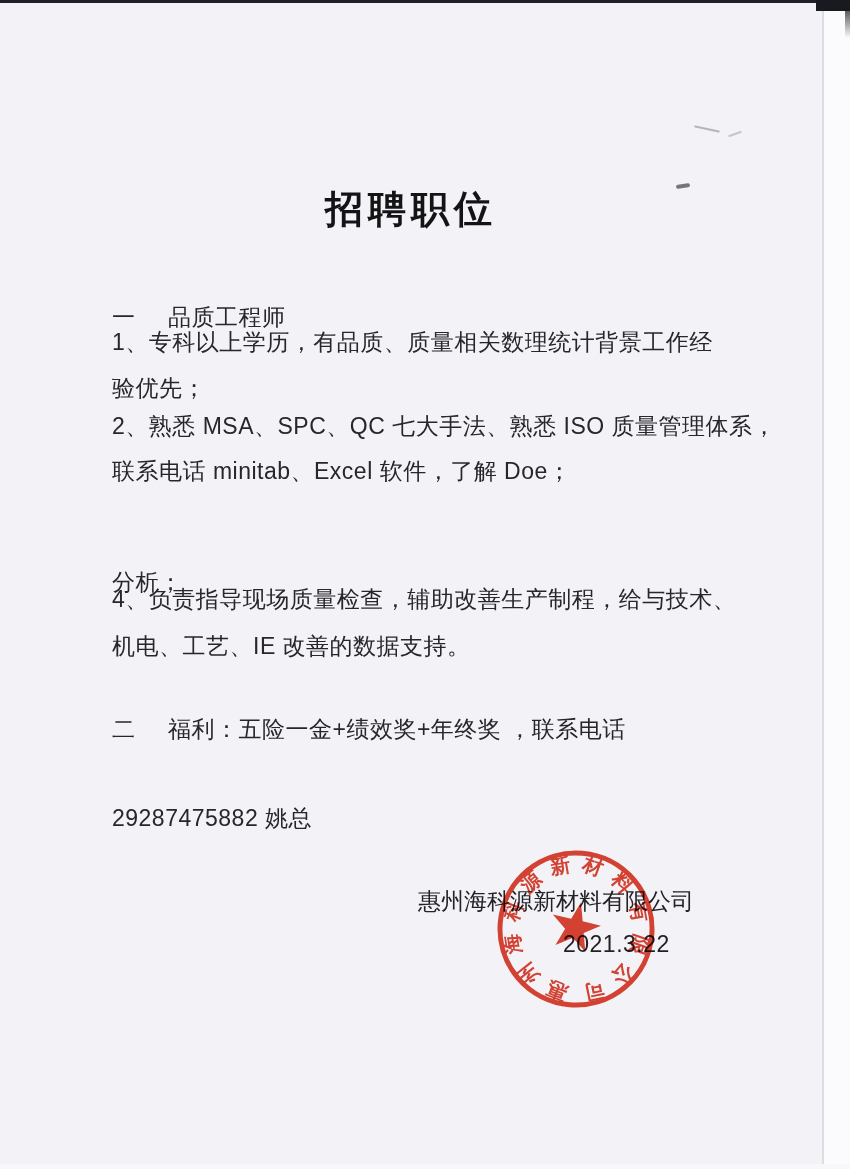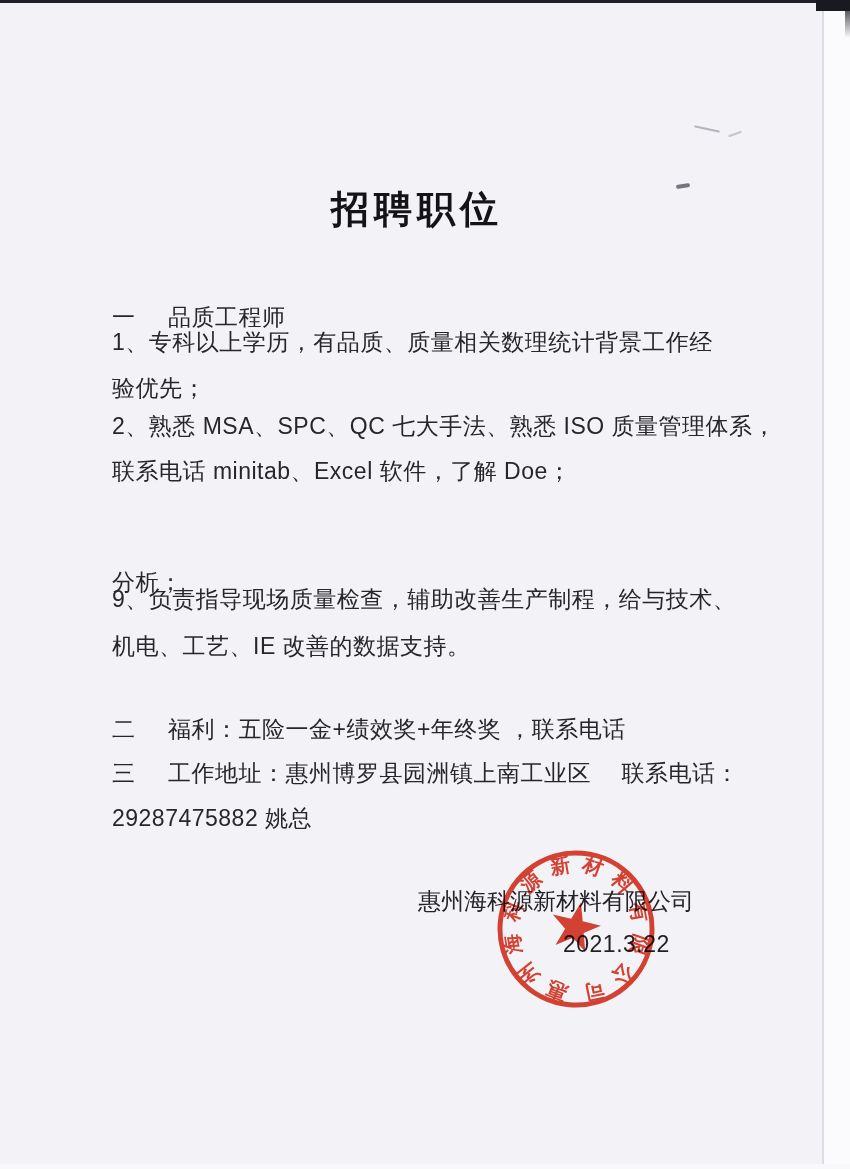--- a/index.html
+++ b/index.html
@@ -23,21 +23,21 @@
     transform:rotate(12deg);opacity:.7;border-radius:2px;}
   .pencil-b{position:absolute;left:728px;top:133px;width:14px;height:2px;background:#a6a6ae;
     transform:rotate(-20deg);opacity:.6;border-radius:2px;}
   .mark-dash{position:absolute;left:676px;top:184px;width:14px;height:4px;background:#55555c;
     transform:rotate(-8deg);opacity:.8;border-radius:2px;}
 
   
   .title{
     position:absolute;left:0;top:184px;width:822px;margin:0;
     text-align:center;
-    font-size:38px;font-weight:bold;letter-spacing:5px;color:#141416;padding-left:6px;
+    font-size:38px;font-weight:bold;letter-spacing:5px;color:#141416;
   }
   .line{position:absolute;left:112px;font-size:23px;letter-spacing:.5px;
     line-height:30px;white-space:nowrap;}
   .marker{display:inline-block;width:56px;}
   .ln0{top:302px}.ln1{top:327px}.ln2{top:373px}.ln3{top:411px}
   .ln4{top:456px}.ln5{top:499px}.ln6{top:567px}.ln7{top:584px}
   .ln8{top:631px}.ln9{top:714px}.ln10{top:758px}.ln11{top:803px}
 
   .company{position:absolute;left:418px;top:886px;font-size:23px;letter-spacing:0;
     white-space:nowrap;color:#222227;}
@@ -68,26 +68,25 @@
 
   <h1 class="title">招聘职位</h1>
 
   <div class="line ln0"><span class="marker">一</span><span>品质工程师</span></div>
 
   <div class="line ln1">1、专科以上学历，有品质、质量相关数理统计背景工作经</div>
   <div class="line ln2">验优先；</div>
   <div class="line ln3">2、熟悉 MSA、SPC、QC 七大手法、熟悉 ISO 质量管理体系，</div>
   <div class="line ln4">联系电话 minitab、Excel 软件，了解 Doe；</div>
   <div class="line ln6">分析；</div>
-  <div class="line ln7">9、负责指导现场质量检查，辅助改善生产制程，给与技术、</div>
+  <div class="line ln7">4、负责指导现场质量检查，辅助改善生产制程，给与技术、</div>
   <div class="line ln8">机电、工艺、IE 改善的数据支持。</div>
 
   <div class="line ln9"><span class="marker">二</span><span>福利：五险一金+绩效奖+年终奖 ，联系电话</span></div>
 
-  <div class="line ln10"><span class="marker">三</span><span>工作地址：惠州博罗县园洲镇上南工业区　 联系电话：</span></div>
 
   <div class="line ln11">29287475882 姚总</div>
 
   <div class="company">惠州海科源新材料有限公司</div>
   <div class="date">2021.3.22</div>
 
   <div class="seal">
     <svg viewBox="0 0 170 170" xmlns="http://www.w3.org/2000/svg">
       <defs>
         <path id="sealArc" d="M 85 143 A 58 58 0 1 1 85 27 A 58 58 0 1 1 85 143" fill="none"></path>

